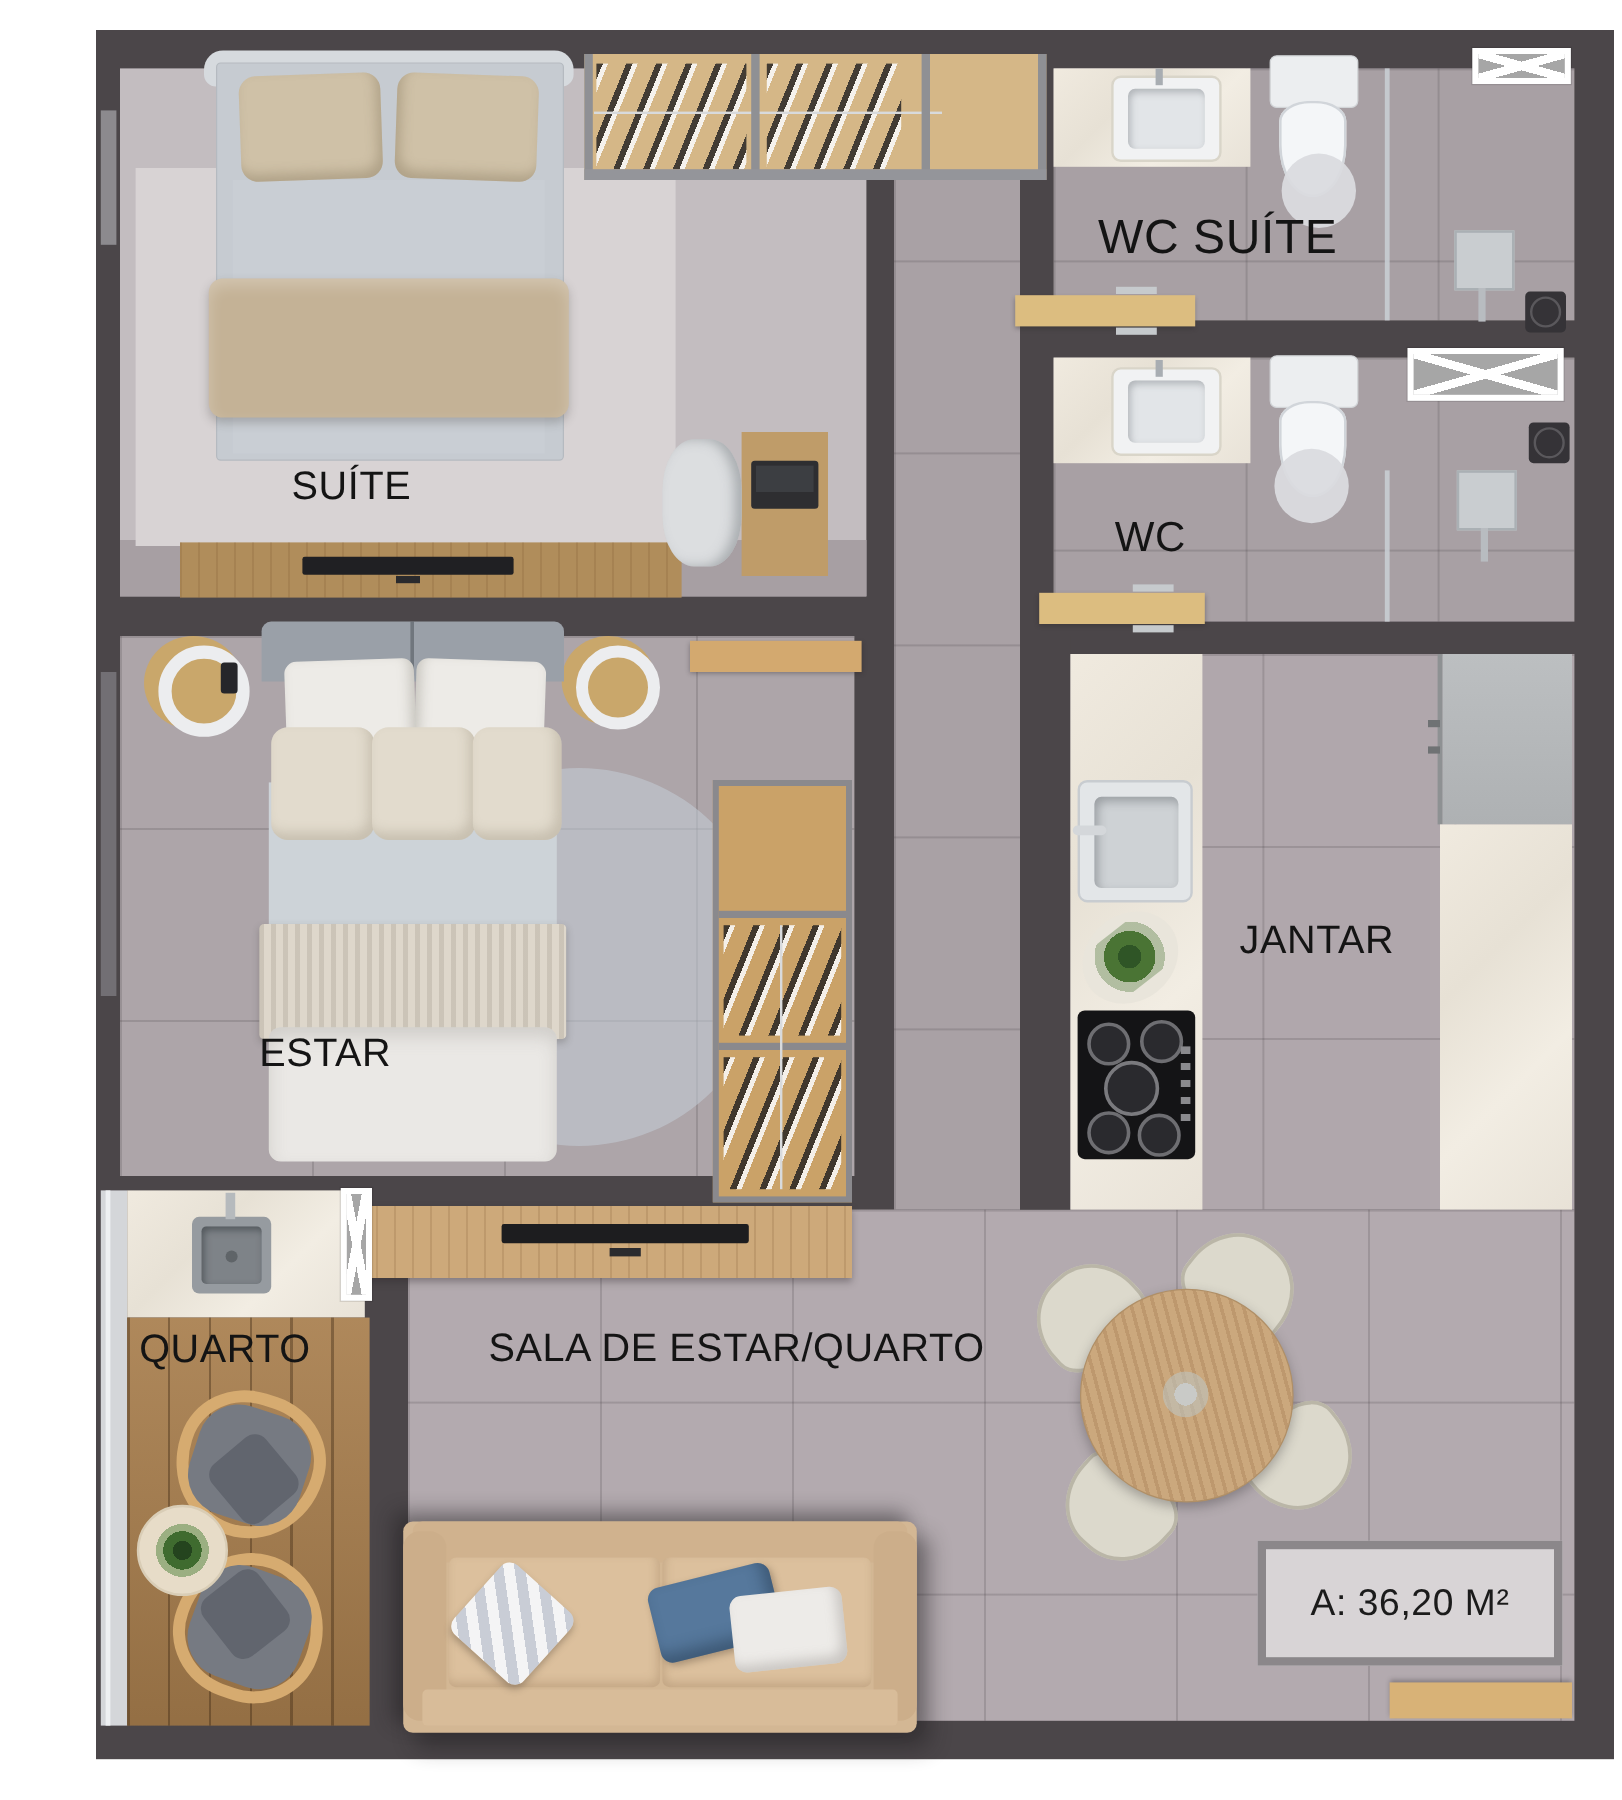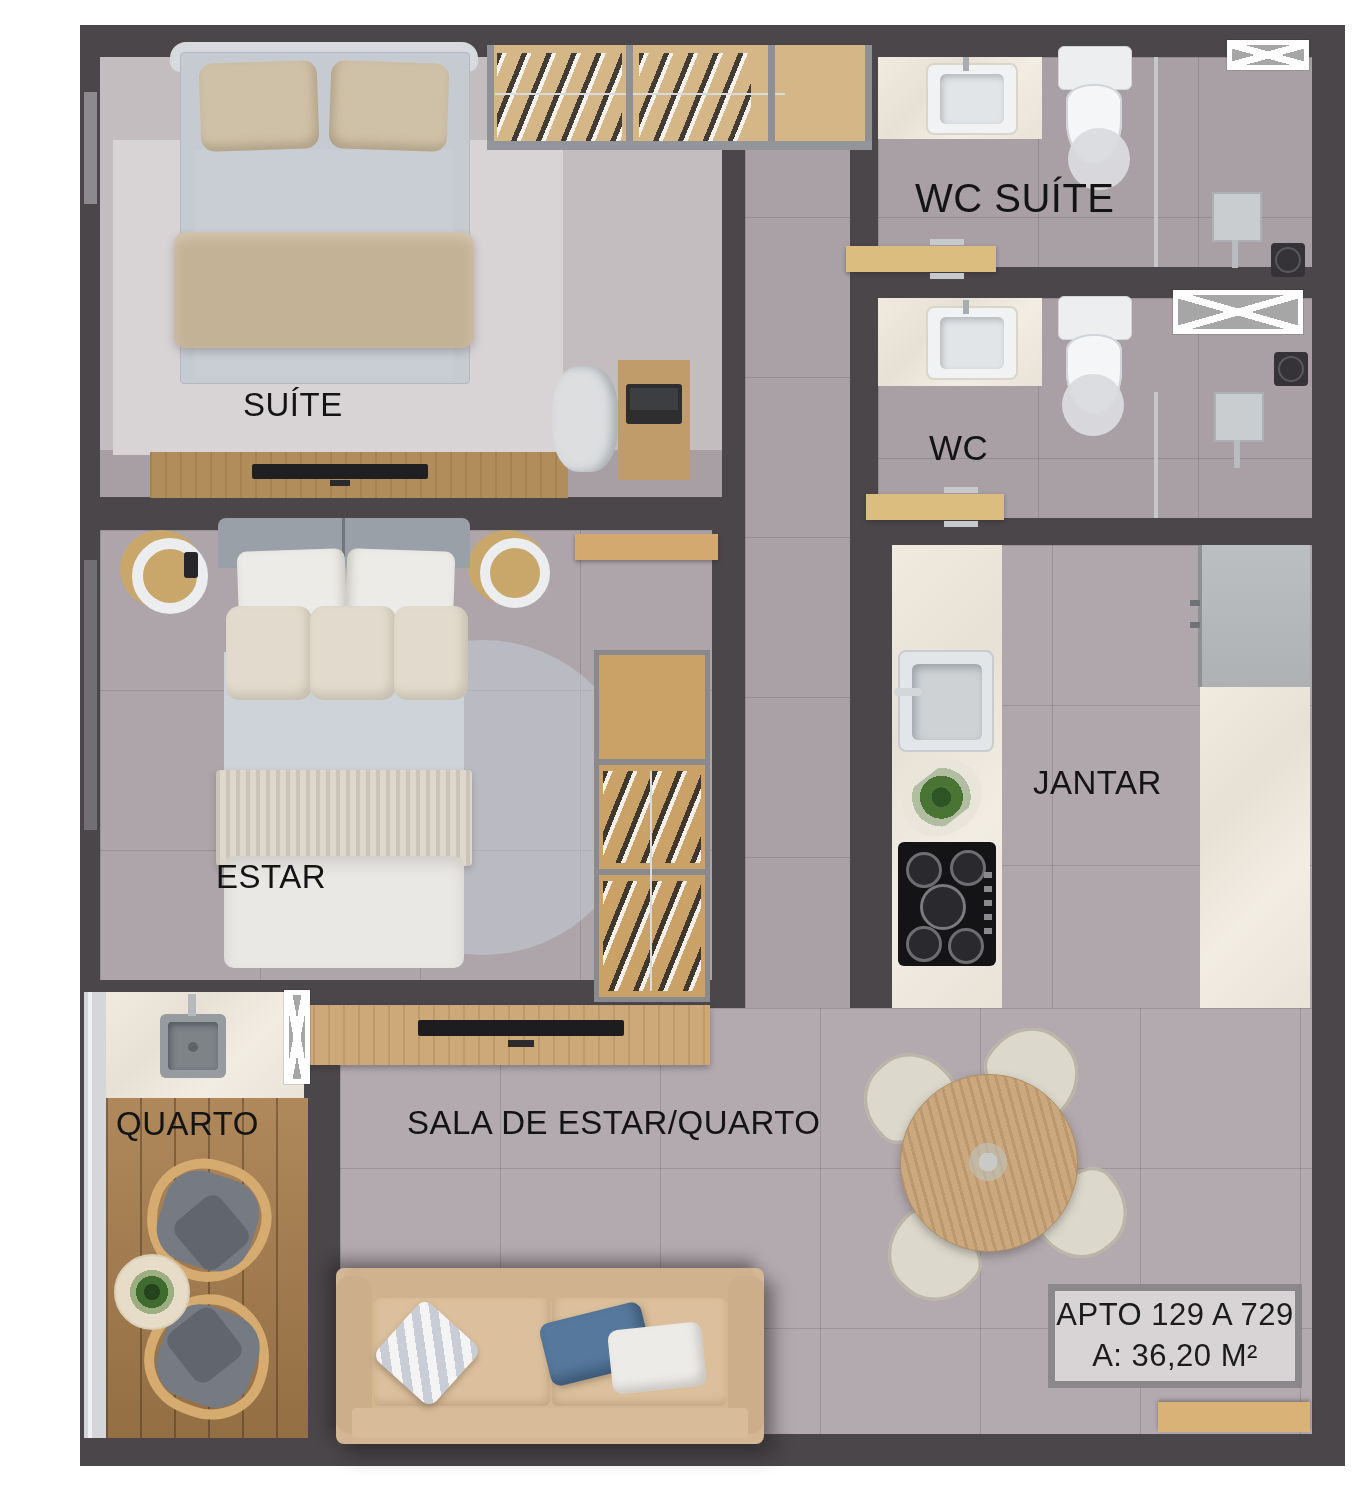--- a/index.html
+++ b/index.html
@@ -255,15 +255,14 @@
 
 <div class="room-label" style="left:243px;top:386px;">SUÍTE</div>
 <div class="room-label" style="left:915px;top:176px;font-size:40px;">WC SUÍTE</div>
 <div class="room-label" style="left:929px;top:428px;font-size:35px;">WC</div>
 <div class="room-label" style="left:216px;top:858px;">ESTAR</div>
 <div class="room-label" style="left:1033px;top:764px;">JANTAR</div>
 <div class="room-label" style="left:407px;top:1104px;">SALA DE ESTAR/QUARTO</div>
 <div class="room-label" style="left:116px;top:1105px;">QUARTO</div>
 
 <div class="infobox" style="left:1048px;top:1284px;width:240px;height:90px;">
-  <div>APTO 129 A 729</div>
   <div>A: 36,20 M²</div>
 </div>
 
 </body></html>

